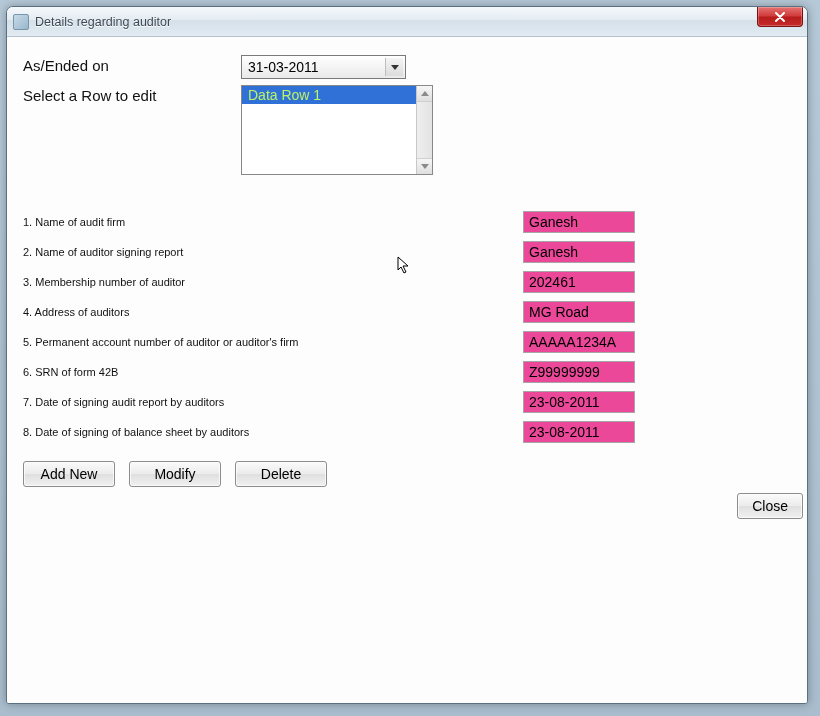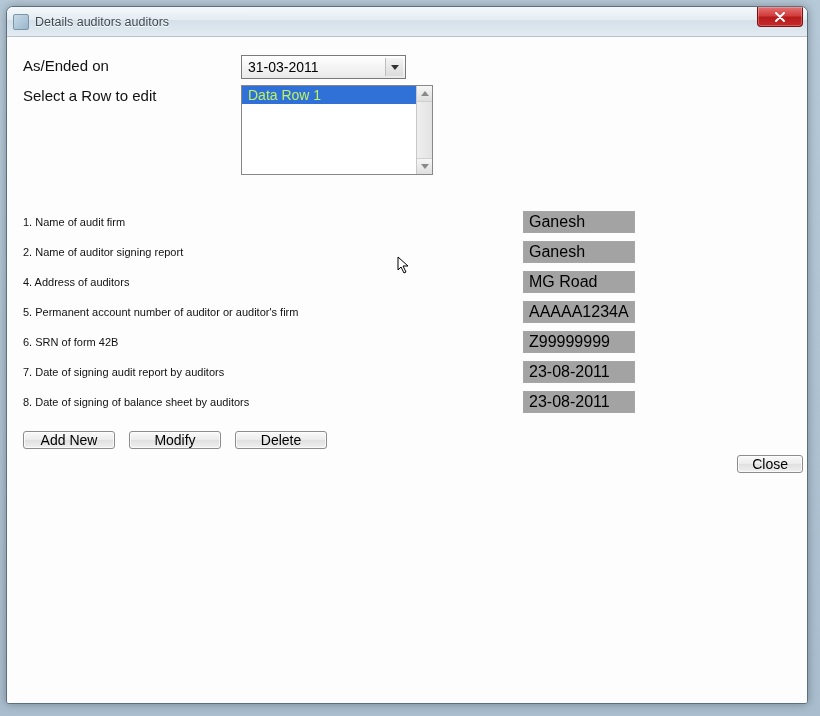--- a/index.html
+++ b/index.html
@@ -140,27 +140,27 @@
   }
   .frow .flab {
     width: 500px;
     font-size:11px;
     color:#111;
   }
   .frow input[type="text"] {
     width: 112px; height:22px;
     border:1px solid #a6a6a6;
     padding: 1px 5px;
-    font-family: inherit; font-size:16px;
-    background:#a3a3a3;
+    font-family: inherit; font-size:14px;
+    background:#ec4899;
   }
 
   .btnrow { margin-top: 14px; display:flex; gap:14px; }
   .wbtn {
-    height: 18px;
+    height: 26px;
     min-width: 92px;
     padding: 0 14px;
     border:1px solid #8c8c8c;
     border-radius:3px;
     background: linear-gradient(180deg,#fafafa 0%, #ececec 48%, #e0e0e0 52%, #f0f0f0 100%);
     font-family:inherit; font-size:14px;
     cursor:pointer;
     box-shadow: inset 0 0 0 1px rgba(255,255,255,0.7);
   }
   .closerow {
@@ -175,21 +175,21 @@
     pointer-events:none;
   }
 </style>
 </head>
 <body>
 
 <div class="desktop">
   <div class="window">
     <div class="titlebar">
       <span class="app-icon"></span>
-      <span class="title-text">Details auditors auditors</span>
+      <span class="title-text">Details regarding auditor</span>
       <div class="close-btn">
         <svg width="12" height="10" viewBox="0 0 12 10">
           <path d="M2 1 L10 9 M10 1 L2 9" stroke="#fff" stroke-width="2" stroke-linecap="round"></path>
         </svg>
       </div>
     </div>
 
     <div class="client">
 
       <div class="row">
@@ -214,20 +214,24 @@
       <div class="fields">
         <div class="frow">
           <div class="flab">1. Name of audit firm</div>
           <input type="text" value="Ganesh" style="">
         </div>
         <div class="frow">
           <div class="flab">2. Name of auditor signing report</div>
           <input type="text" value="Ganesh" style="">
         </div>
         <div class="frow">
+          <div class="flab">3. Membership number of auditor</div>
+          <input type="text" value="202461" style="">
+        </div>
+        <div class="frow">
           <div class="flab">4. Address of auditors</div>
           <input type="text" value="MG Road" style="">
         </div>
         <div class="frow">
           <div class="flab">5. Permanent account number of auditor or auditor's firm</div>
           <input type="text" value="AAAAA1234A" style="">
         </div>
         <div class="frow">
           <div class="flab">6. SRN of form 42B</div>
           <input type="text" value="Z99999999" style="">

